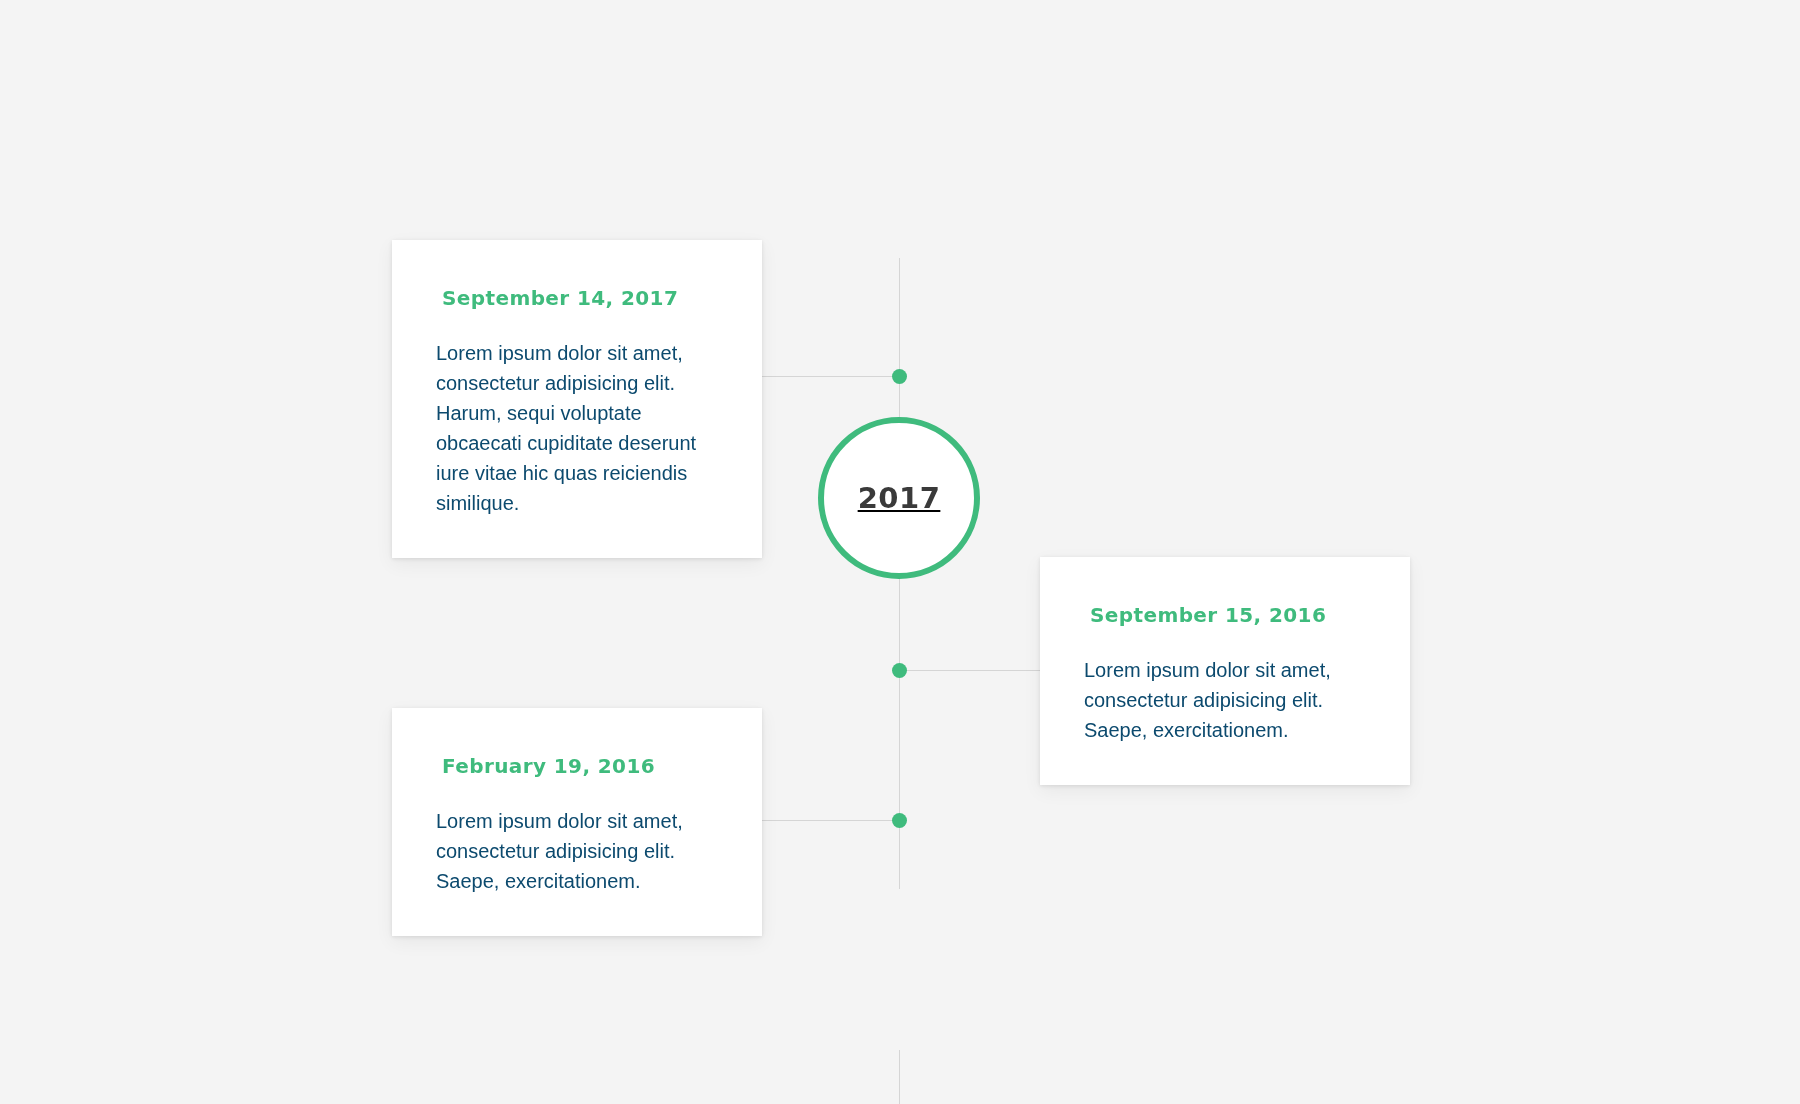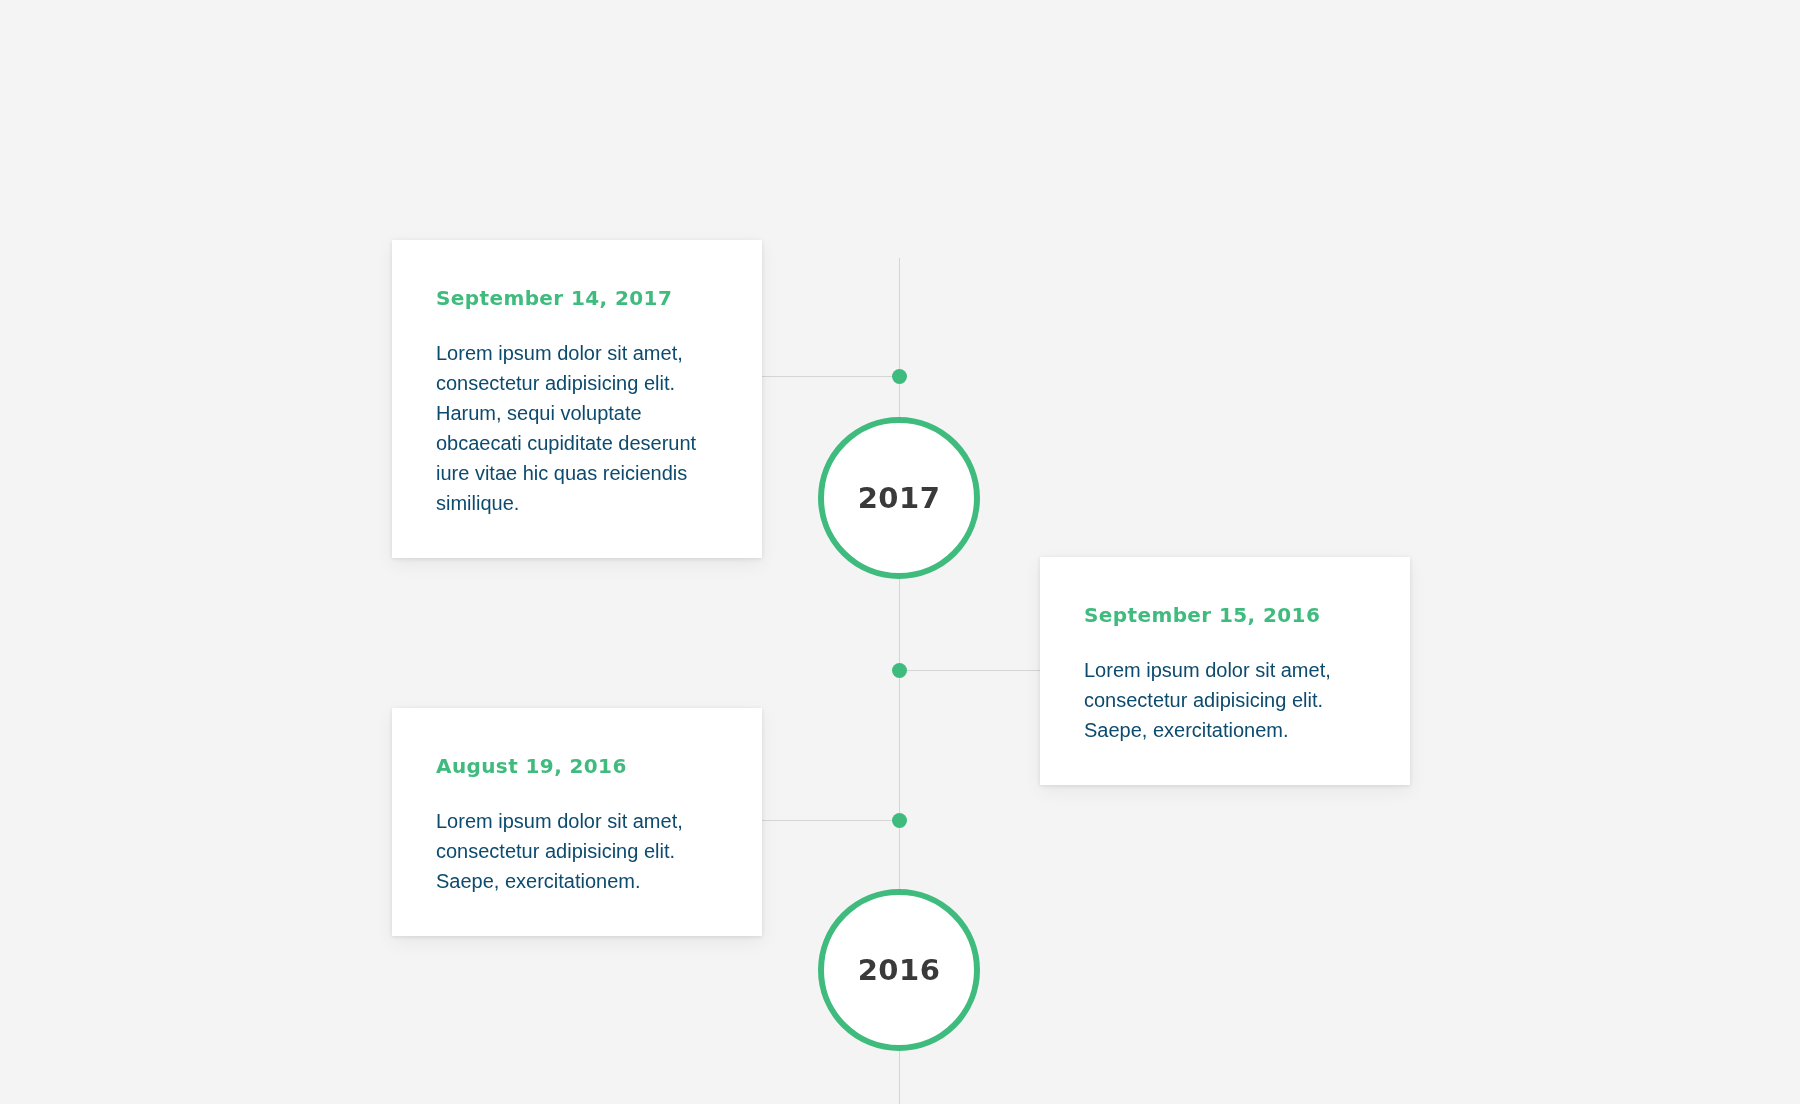--- a/index.html
+++ b/index.html
@@ -80,21 +80,21 @@
     padding: 46px 44px 40px 44px;
     box-shadow: 0 1px 4px rgba(0,0,0,0.10), 0 6px 18px rgba(0,0,0,0.055);
     z-index: 4;
   }
   .event-date {
     font-family: "DejaVu Sans", sans-serif;
     font-weight: bold;
     font-size: 20px;
     letter-spacing: 0.4px;
     color: #3fbb7d;
-    margin: 0 0 28px 0;
+    margin: 0 0 28px 6px;
     line-height: 1.2;
     white-space: nowrap;
   }
   .event-body {
     font-family: Liberation Sans, sans-serif;
     font-size: 20px;
     line-height: 30px;
     color: #0c4a6e;
     margin: 0;
   }
@@ -110,37 +110,34 @@
 
 
   <div class="connector-line" style="left:762px; top:376px; width:138px;"></div>
   <div class="connector-dot" style="left:892px; top:369px;"></div>
 
   <div class="event-card" style="left:392px; top:240px;">
     <p class="event-date">September 14, 2017</p>
     <p class="event-body">Lorem ipsum dolor sit amet, consectetur adipisicing elit. Harum, sequi voluptate obcaecati cupiditate deserunt iure vitae hic quas reiciendis similique.</p>
   </div>
 
-  <div class="node-circle" style="left:818px; top:417px;">
+  <div class="node-circle" style="left:818px; top:417px;text-decoration:underline;">
     <span class="node-label">2017</span>
   </div>
 
   <div class="connector-line" style="left:900px; top:670px; width:140px;"></div>
   <div class="connector-dot" style="left:892px; top:663px;"></div>
 
   <div class="event-card" style="left:1040px; top:557px;">
     <p class="event-date">September 15, 2016</p>
     <p class="event-body">Lorem ipsum dolor sit amet, consectetur adipisicing elit. Saepe, exercitationem.</p>
   </div>
 
   <div class="connector-line" style="left:762px; top:820px; width:138px;"></div>
   <div class="connector-dot" style="left:892px; top:813px;"></div>
 
   <div class="event-card" style="left:392px; top:708px;">
-    <p class="event-date">August 19, 2016</p>
+    <p class="event-date">February 19, 2016</p>
     <p class="event-body">Lorem ipsum dolor sit amet, consectetur adipisicing elit. Saepe, exercitationem.</p>
   </div>
 
-  <div class="node-circle" style="left:818px; top:889px;">
-    <span class="node-label">2016</span>
-  </div>
 
 </div>
 
 </body></html>

